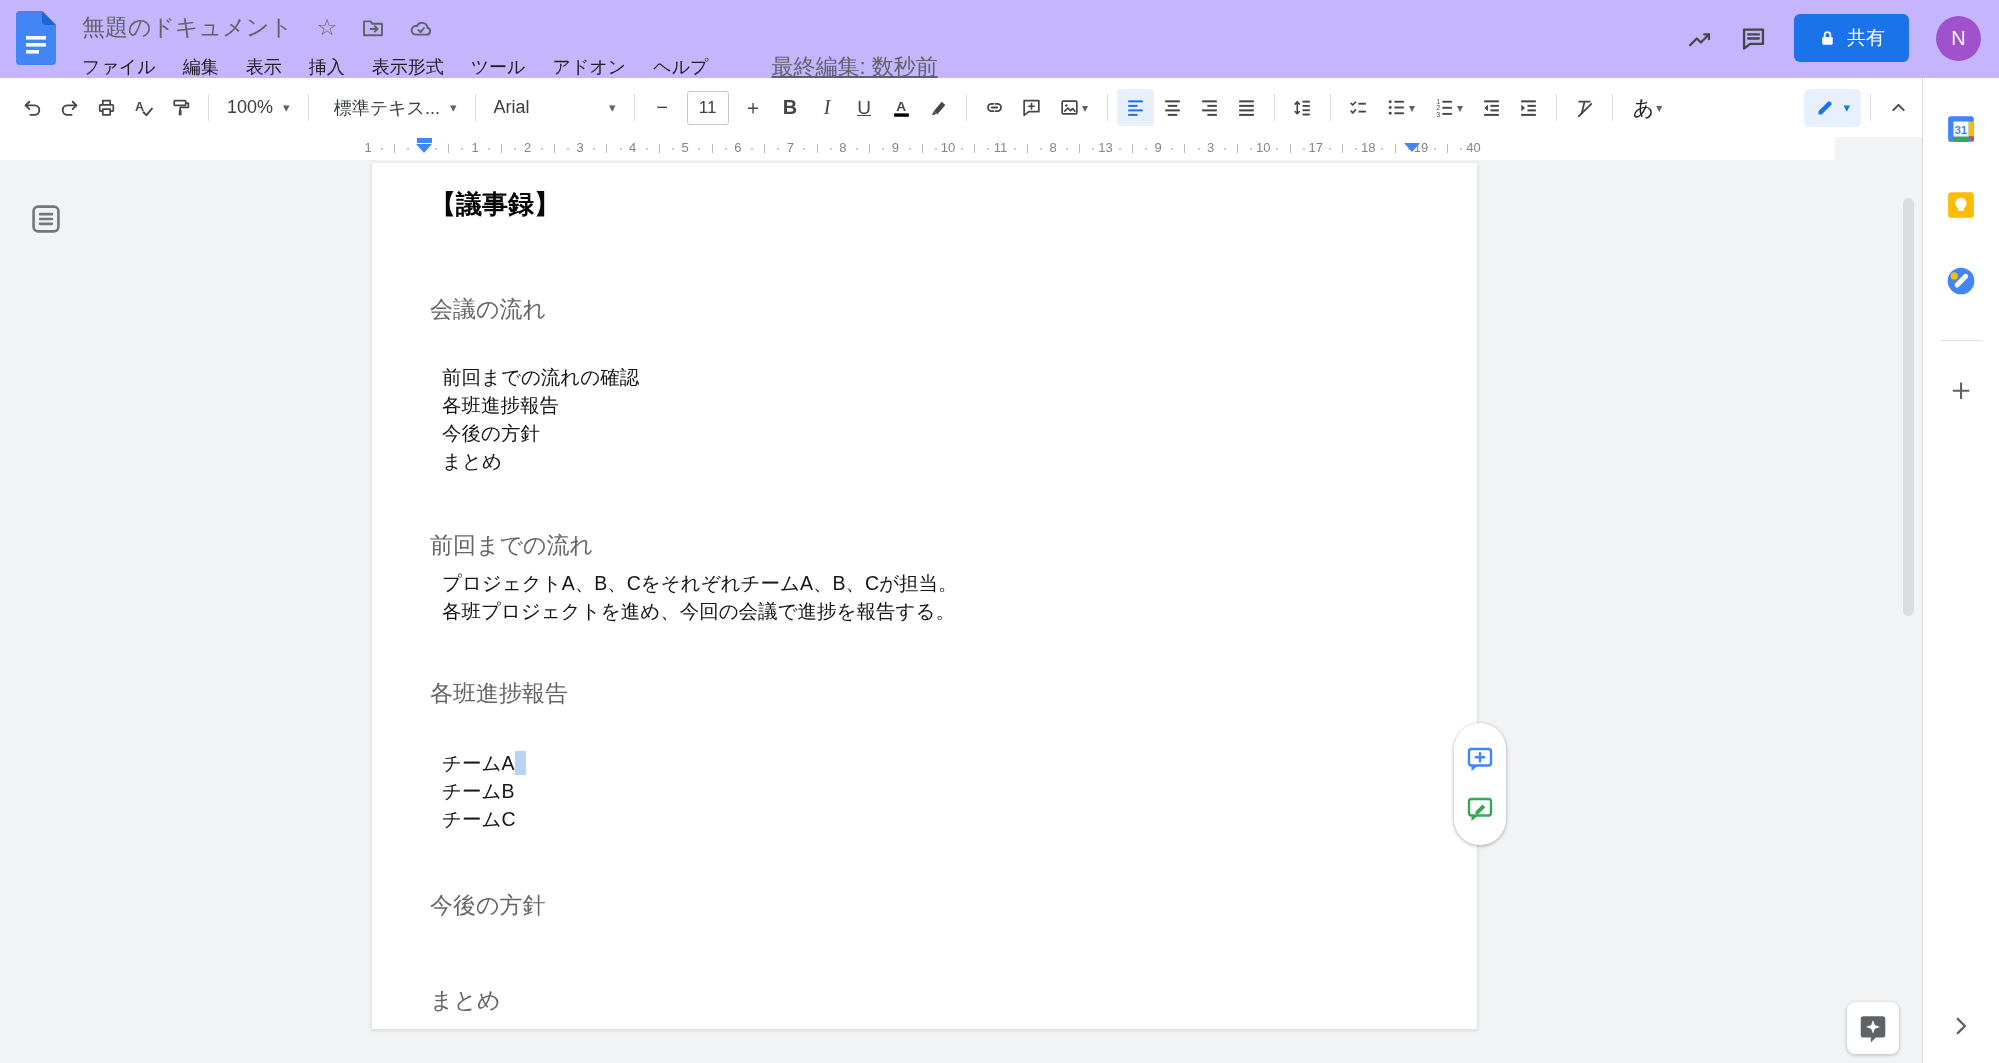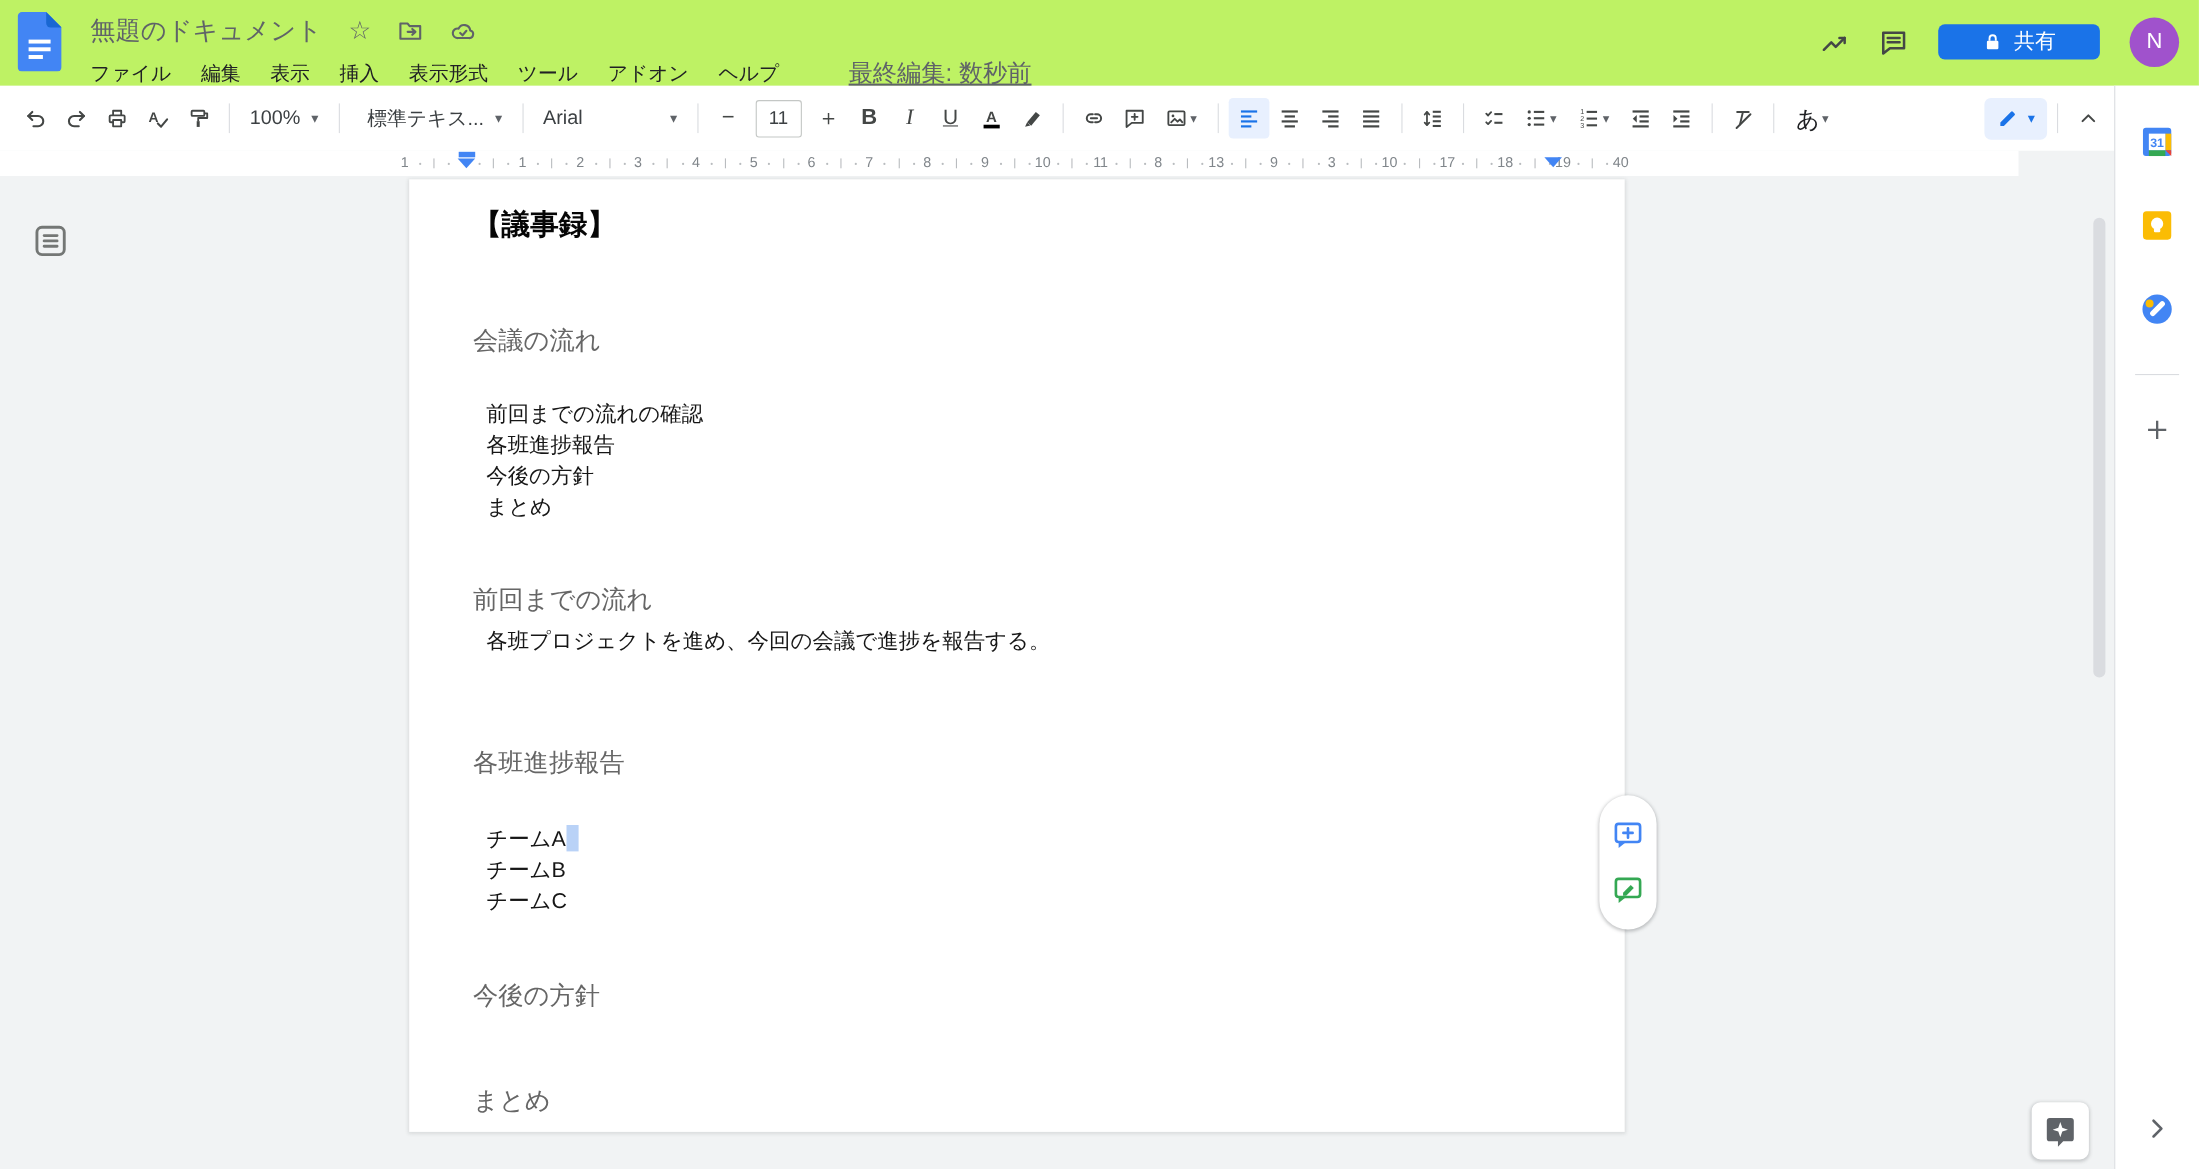--- a/index.html
+++ b/index.html
@@ -4,32 +4,32 @@
 <style>
   html,body{margin:0;padding:0}
   body{
     width:1999px;height:1063px;overflow:hidden;position:relative;
     background:#fff;font-family:"Liberation Sans","DejaVu Sans",sans-serif;
     -webkit-font-smoothing:antialiased;
   }
   svg{display:block}
 
   
-  .header{position:absolute;top:0;left:0;width:1999px;height:78px;background:#bef264}
+  .header{position:absolute;top:0;left:0;width:1999px;height:78px;background:#c4b5fd}
   .logo{position:absolute;left:16px;top:11px;width:40px;height:54px}
   .titlebox{position:absolute;left:82px;top:12px}
   .titlerow{display:flex;align-items:center;gap:24px}
   .doc-title{font-size:23px;color:#5f6368}
   .star-glyph{font-size:23px;color:#5f6368;line-height:1}
   .menubar{display:flex;align-items:center;gap:27px;margin-top:9px;font-size:18px;color:#202124}
   .menu-item{cursor:default}
   .last-edit{margin-left:36px;font-size:22px;color:#5f6368;text-decoration:underline}
   .hdr-right{position:absolute;right:18px;top:10px;height:56px;display:flex;align-items:center;gap:27px}
   .share-btn{display:flex;align-items:center;gap:10px;background:#1a73e8;color:#fff;
-    height:32px;padding:0 40px;border-radius:6px;font-size:19px}
+    height:48px;padding:0 24px;border-radius:6px;font-size:19px}
   .avatar{width:45px;height:45px;border-radius:50%;background:#a052cc;color:#fff;
     display:flex;align-items:center;justify-content:center;font-size:20px}
 
   
   .toolbar{position:absolute;top:78px;left:0;width:1999px;height:59px;background:#fff;
     display:flex;align-items:center;padding:0 14px 0 14px;box-sizing:border-box;padding-right:82px}
   .tb{width:37px;height:37px;border-radius:4px;display:flex;align-items:center;justify-content:center;flex:0 0 auto}
   .tb.active{background:#e8f0fe}
   .sep{width:1px;height:27px;background:#dadce0;margin:0 9px;flex:0 0 auto}
   .dd{display:flex;align-items:center;height:34px;padding:0 9px;border-radius:4px;
@@ -488,20 +488,21 @@
     <div class="dbody" style="top:200px">
       <div>前回までの流れの確認</div>
       <div>各班進捗報告</div>
       <div>今後の方針</div>
       <div>まとめ</div>
     </div>
 
     <div class="dhead" style="top:367px">前回までの流れ</div>
 
     <div class="dbody" style="top:406px">
+      <div>プロジェクトA、B、CをそれぞれチームA、B、Cが担当。</div>
       <div>各班プロジェクトを進め、今回の会議で進捗を報告する。</div>
     </div>
 
     <div class="dhead" style="top:515px">各班進捗報告</div>
 
     <div class="dbody" style="top:586px">
       <div><span>チームA</span><span class="sel"></span></div>
       <div>チームB</div>
       <div>チームC</div>
     </div>

